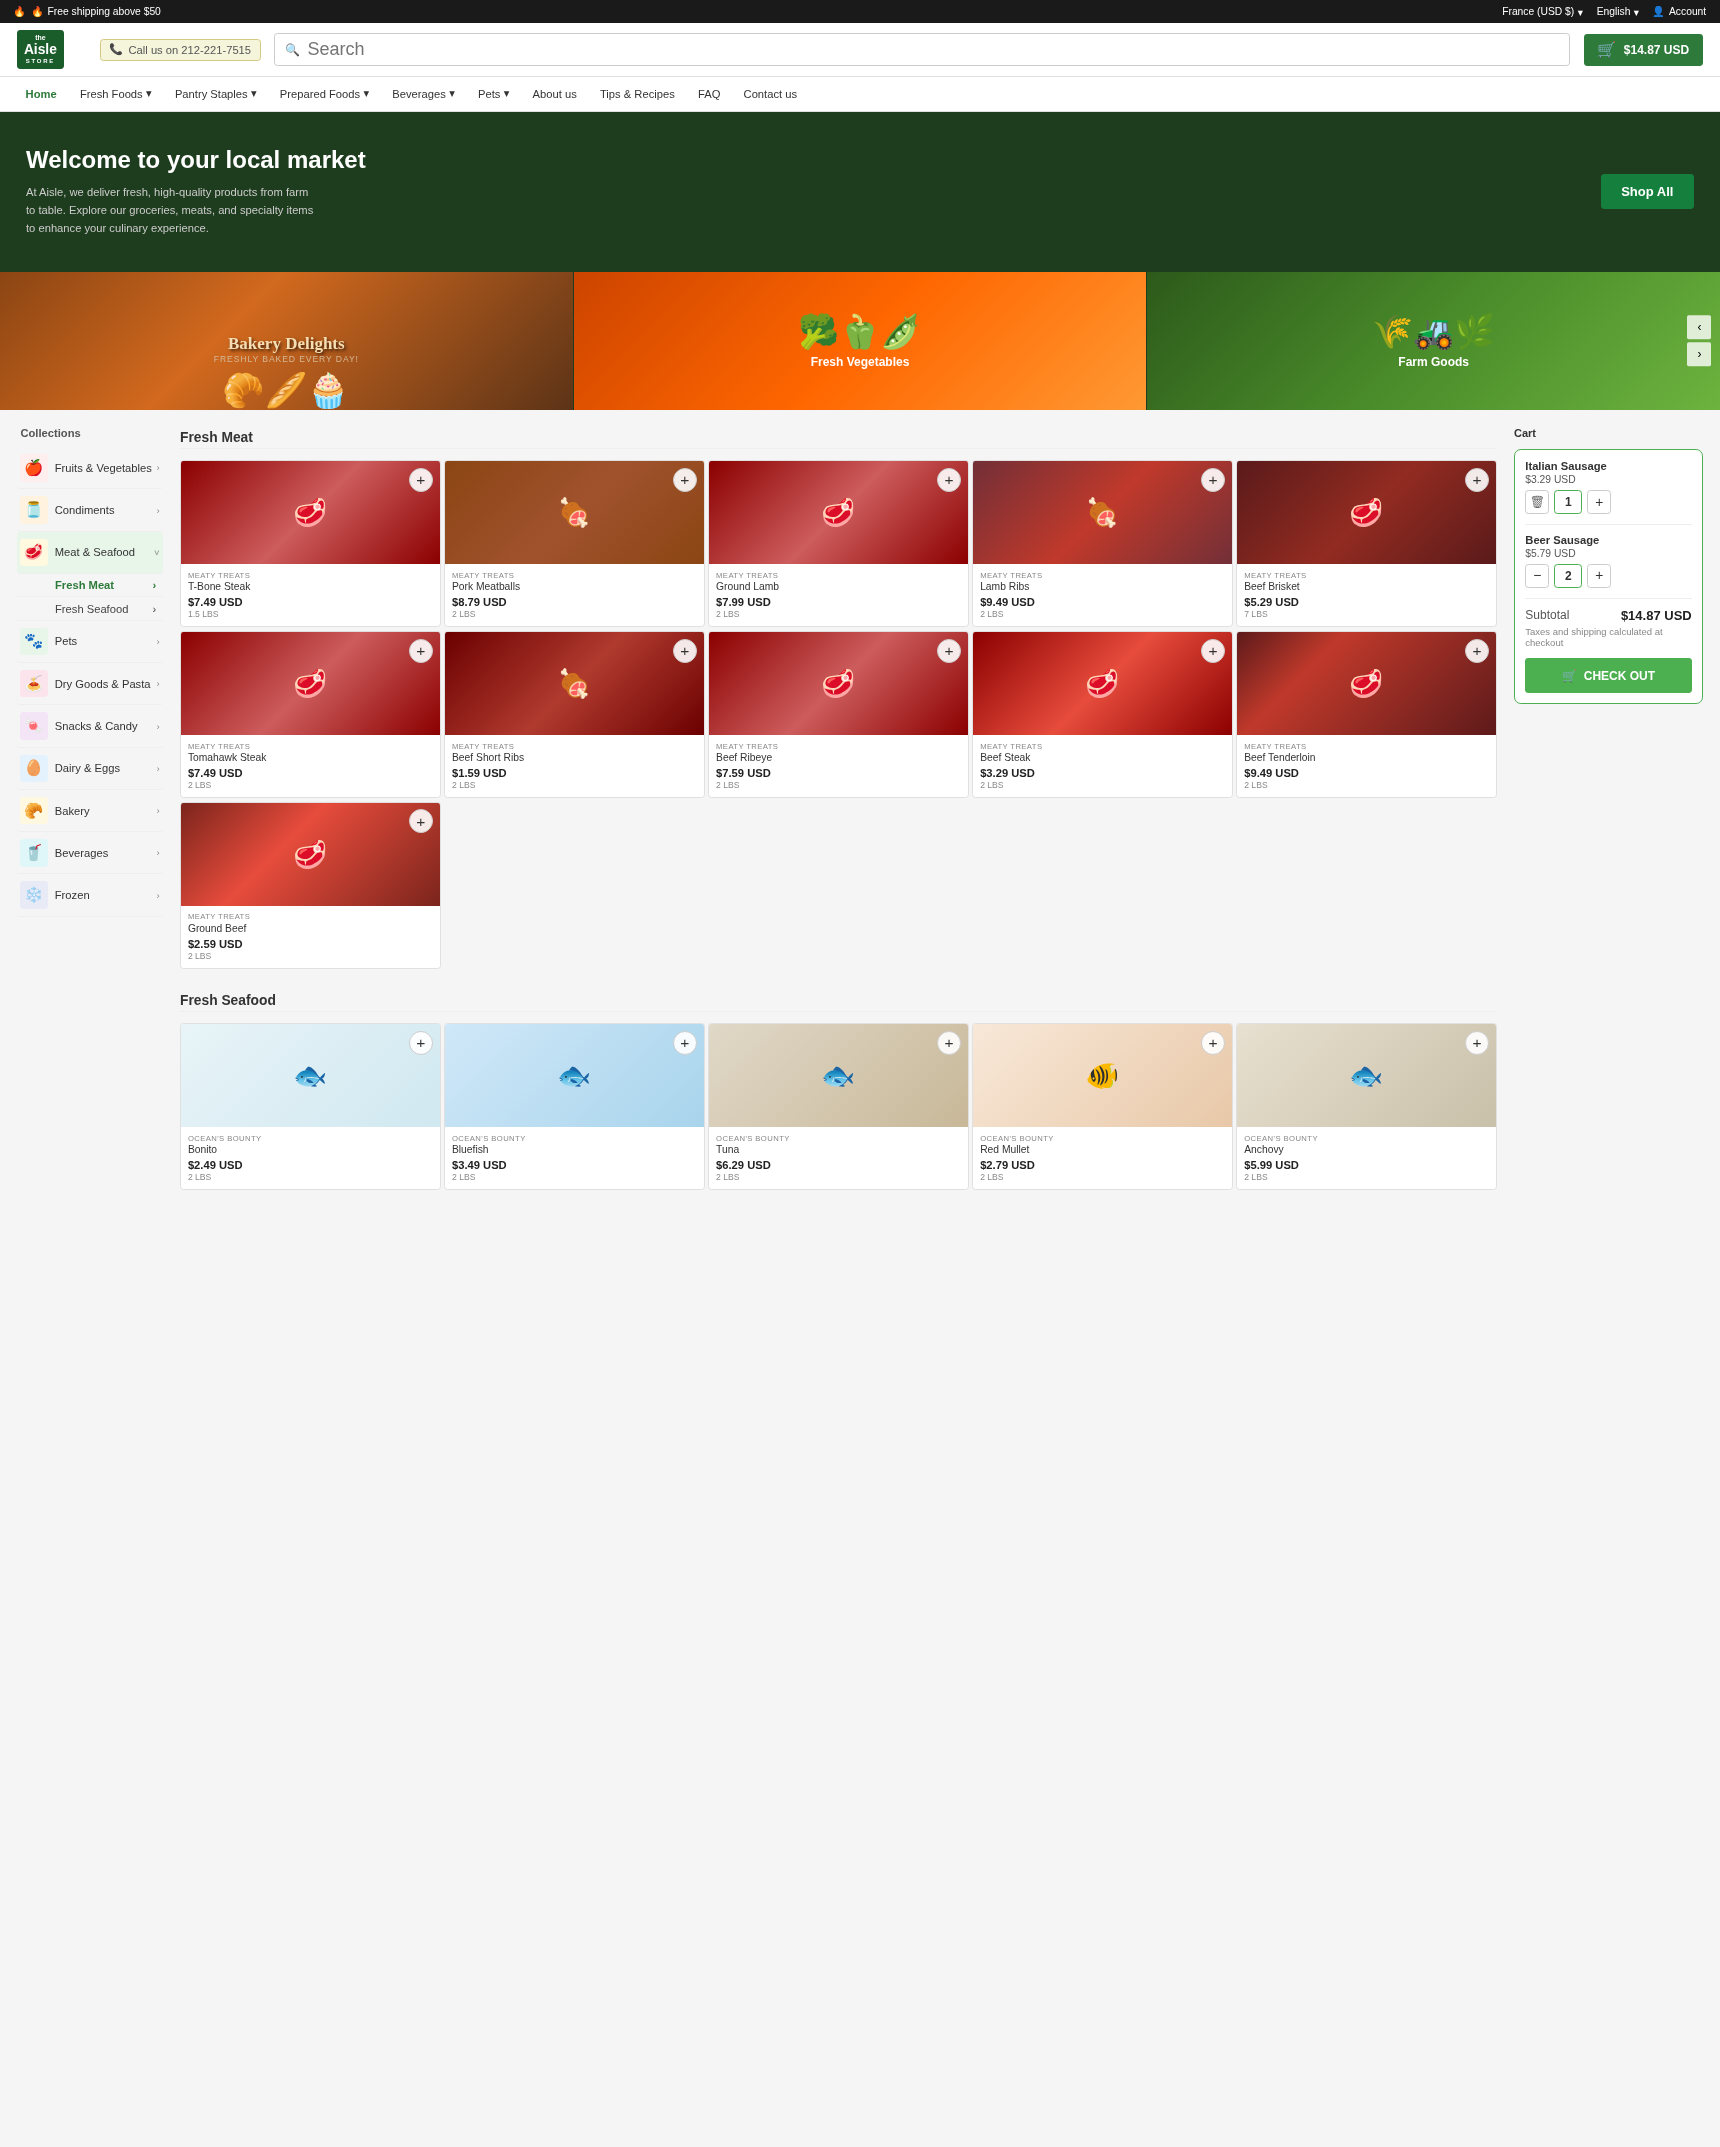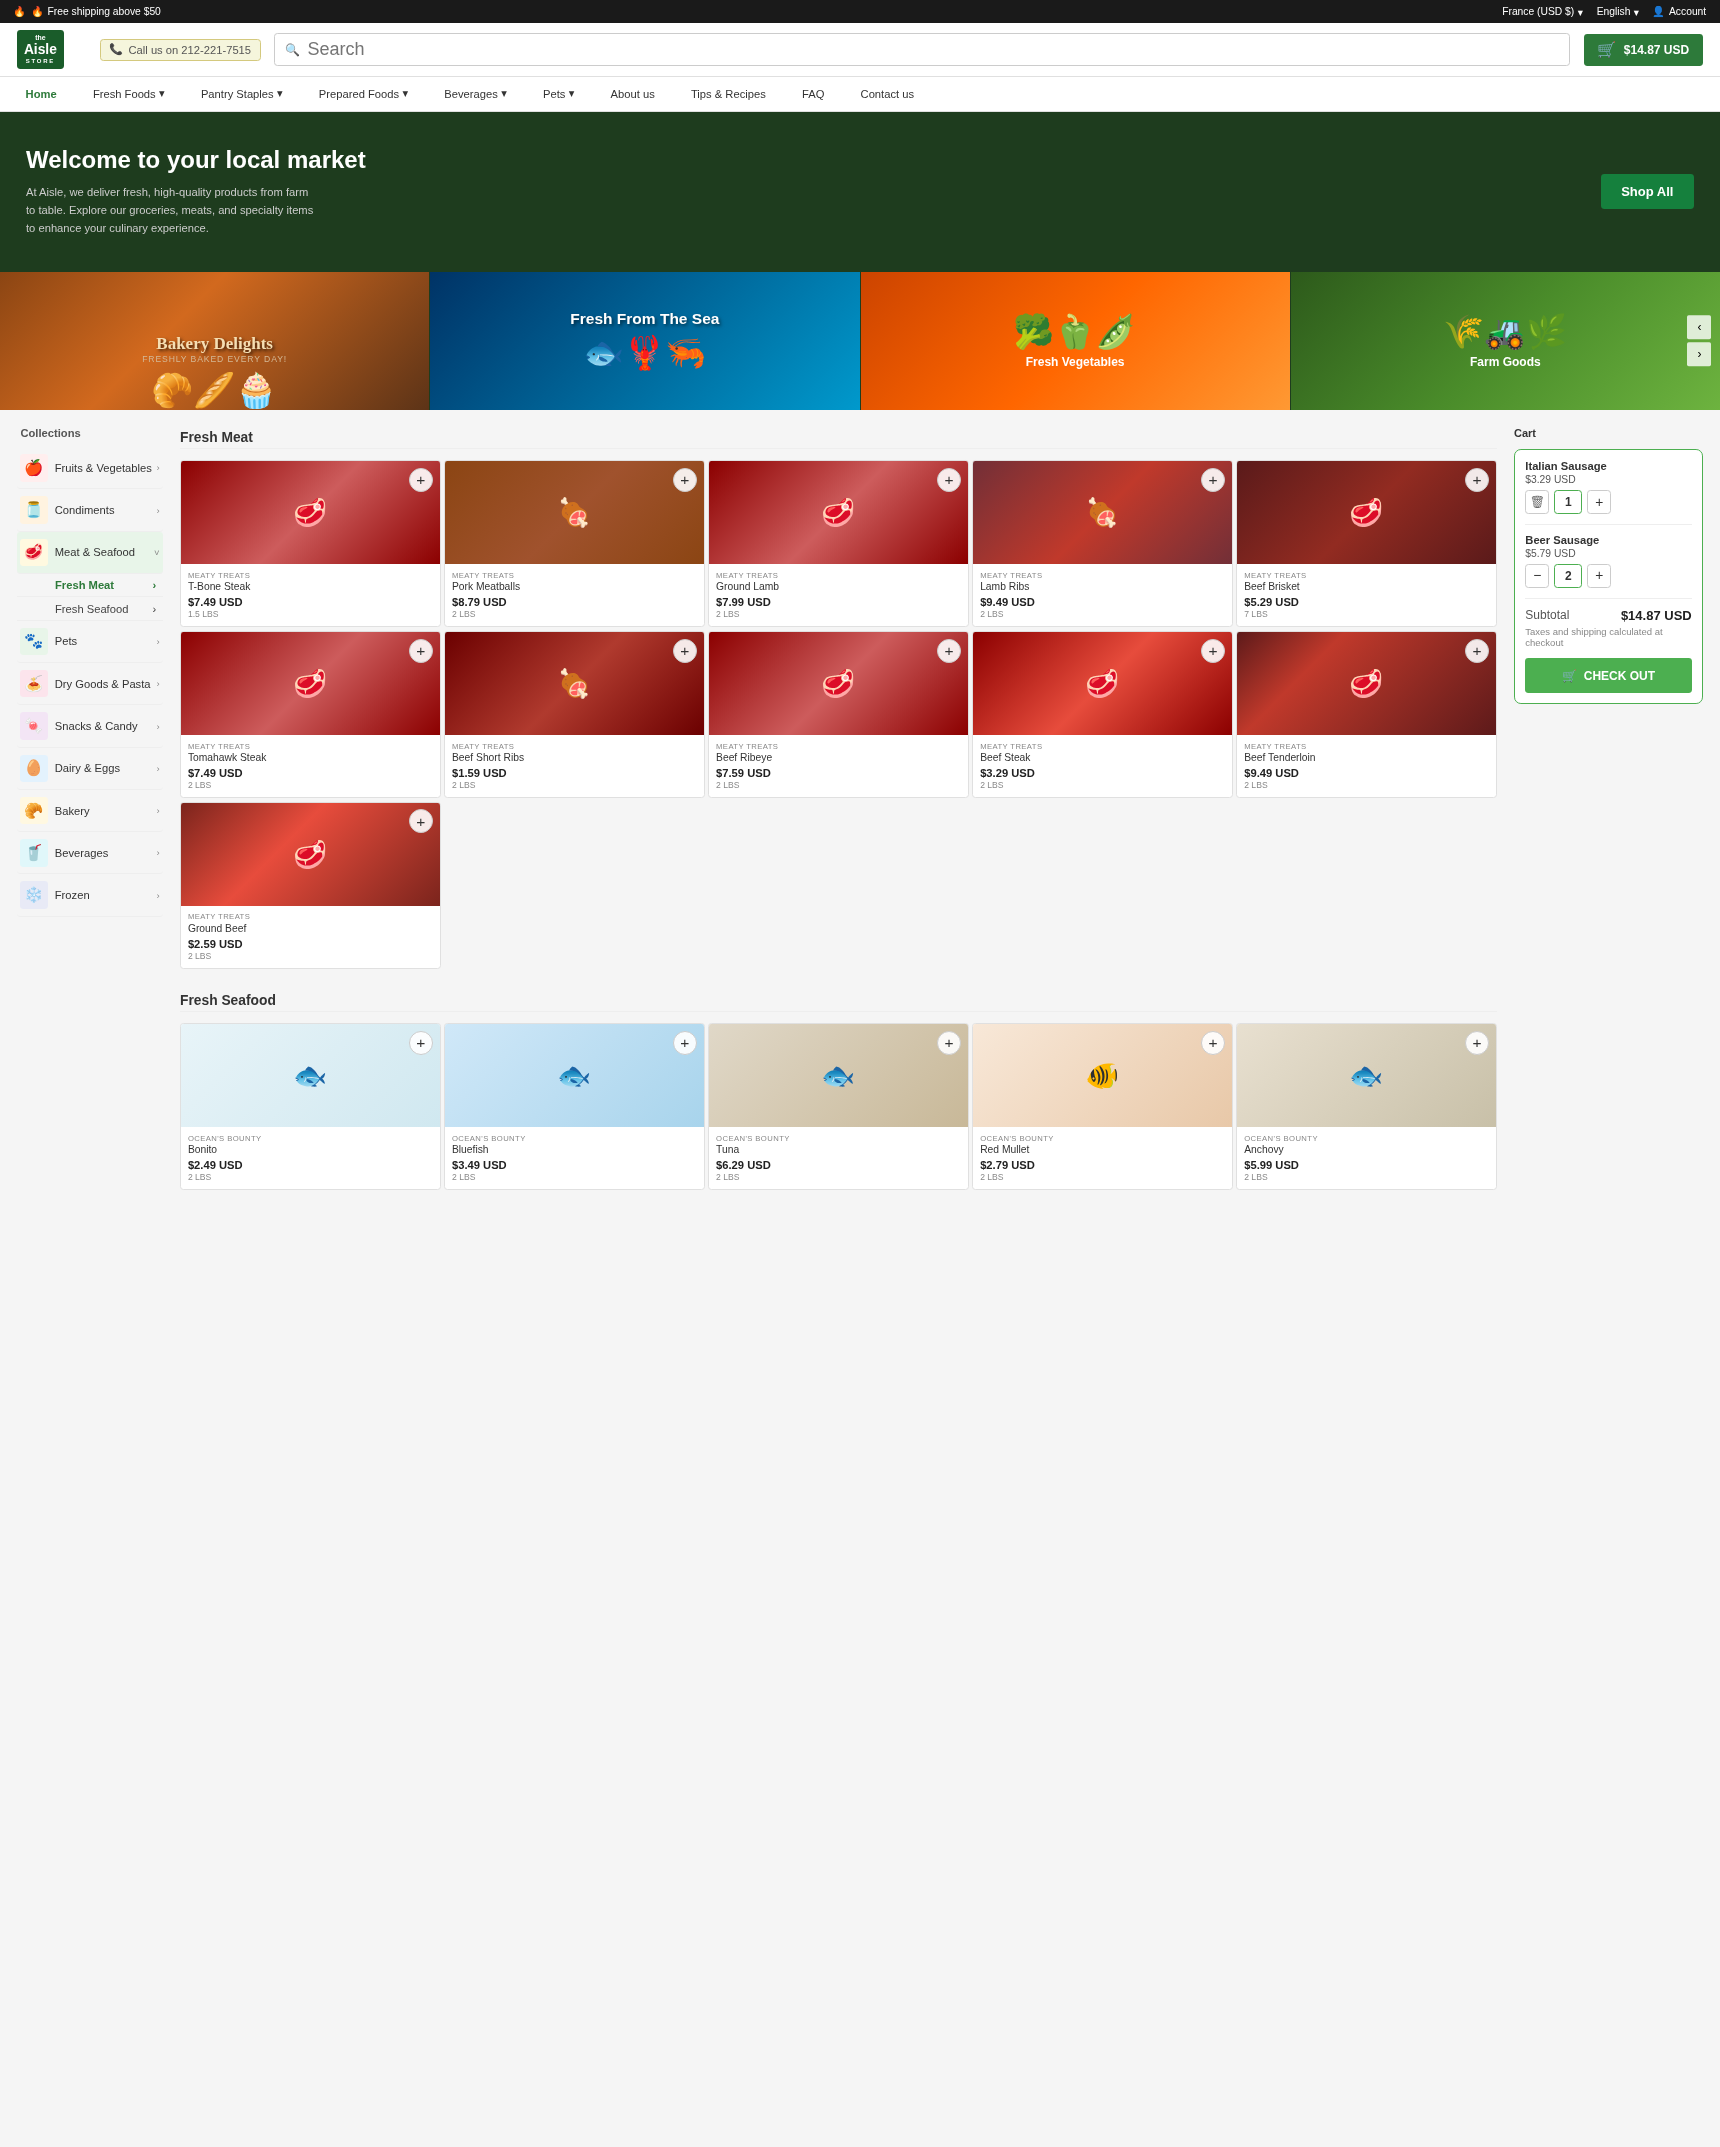--- a/index.html
+++ b/index.html
@@ -58,21 +58,21 @@
       cursor: pointer; font-size: 12px; font-weight: bold;
       white-space: nowrap;
     }
     .cart-icon { font-size: 15.5px; }
 
     
     .nav {
       background: #fff;
       border-bottom: 0.9px solid #e0e0e0;
       padding: 0 17px;
-      display: flex; align-items: center; gap: 19px;
+      display: flex; align-items: center; gap: 6px;
     }
     .nav a {
       text-decoration: none; color: #333;
       padding: 10.3px 8.6px; font-size: 11.2px; display: flex; align-items: center; gap: 3.4px;
       white-space: nowrap;
     }
     .nav a.active { color: #2d7a3a; font-weight: bold; }
 
     
     .hero {
@@ -364,26 +364,20 @@
 </div>
 
 <div class="banner-row">
   <div class="banner-item banner-bakery">
     <div style="text-align:center;">
       <div class="banner-title" style="font-family:Georgia,serif; color:#f5deb3; font-size:17px; font-weight:bold; text-shadow:1.7px 1.7px 3.4px rgba(0,0,0,0.7);">Bakery Delights</div>
       <div style="color:#d4b896; font-size:8.6px; letter-spacing:0.9px;">FRESHLY BAKED EVERY DAY!</div>
       <div style="font-size:34px; margin-top:5.2px;">🥐🥖🧁</div>
     </div>
   </div>
-  <div class="banner-item banner-sea">
-    <div style="text-align:center;">
-      <div style="color:#fff; font-size:15.5px; font-weight:bold; text-shadow:1.7px 1.7px 3.4px rgba(0,0,0,0.5);">Fresh From The Sea</div>
-      <div style="font-size:33px; margin-top:5.2px;">🐟🦞🦐</div>
-    </div>
-  </div>
   <div class="banner-item banner-veggies">
     <div style="text-align:center;">
       <div style="font-size:33px;">🥦🫑🫛</div>
       <div style="color:#fff; font-size:12px; font-weight:bold; margin-top:3.4px;">Fresh Vegetables</div>
     </div>
   </div>
   <div class="banner-item banner-farm" style="position:relative;">
     <div style="text-align:center;">
       <div style="font-size:33px;">🌾🚜🌿</div>
       <div style="color:#fff; font-size:12px; font-weight:bold; margin-top:3.4px;">Farm Goods</div>

